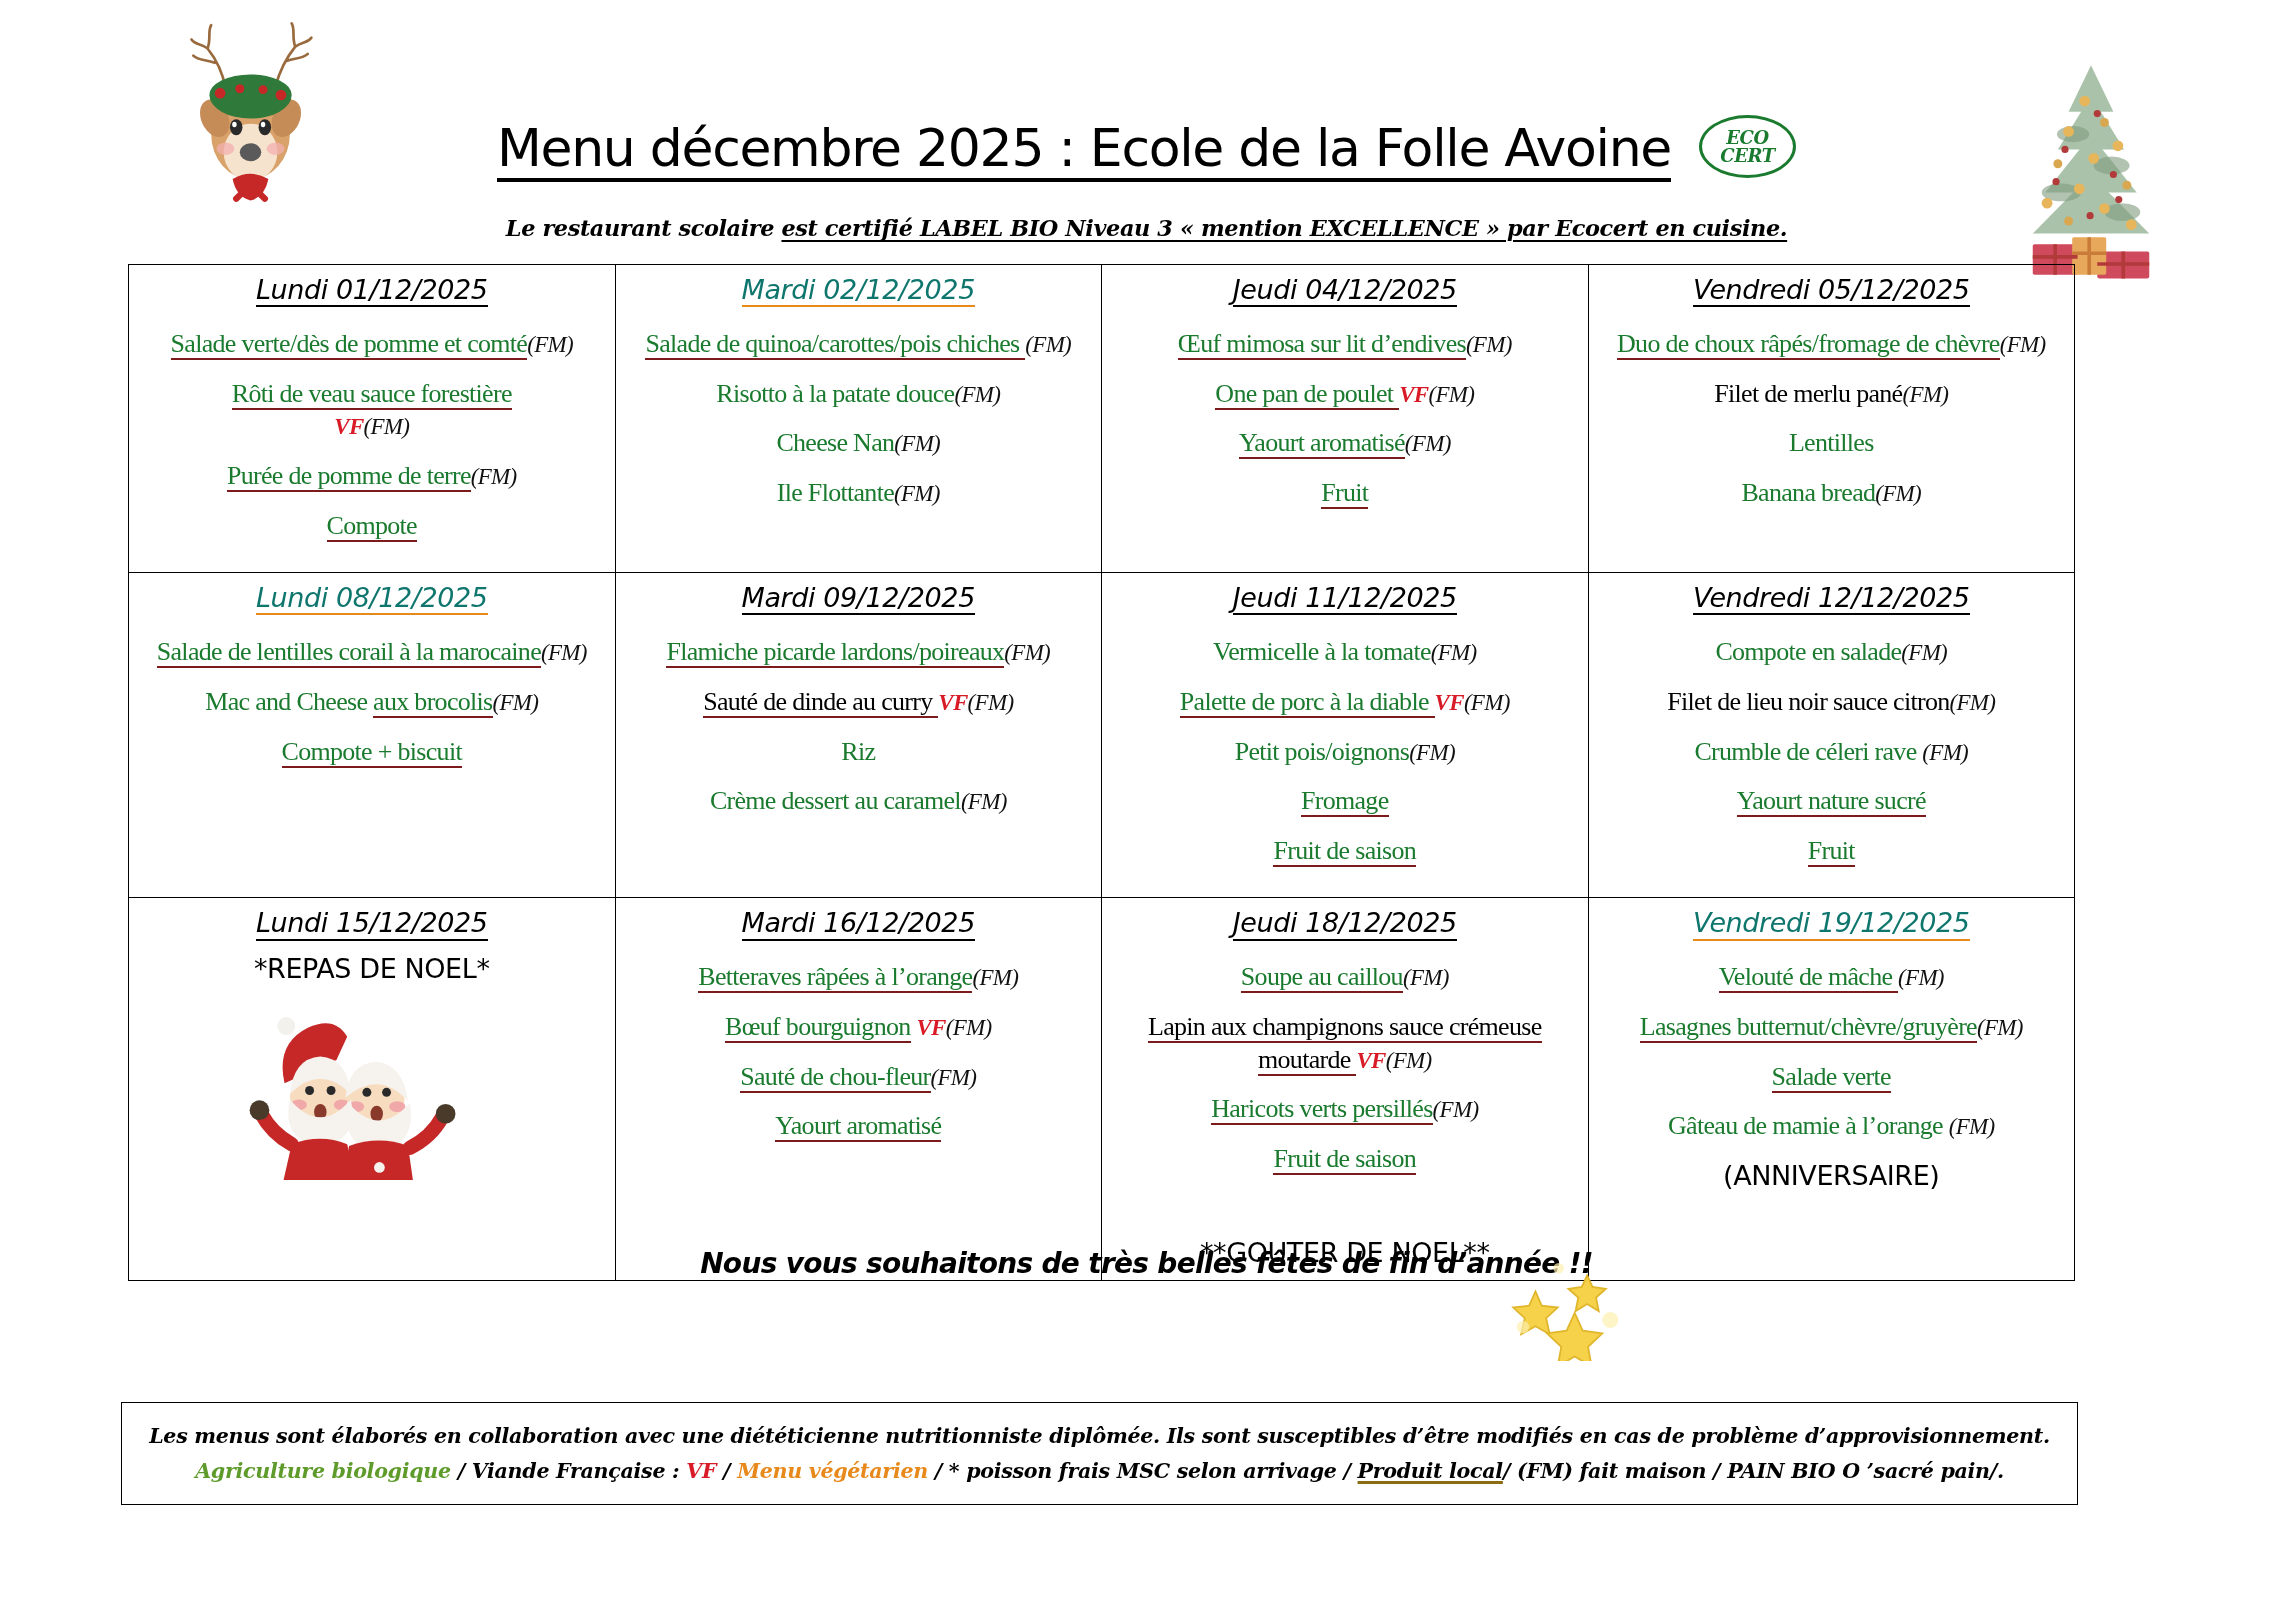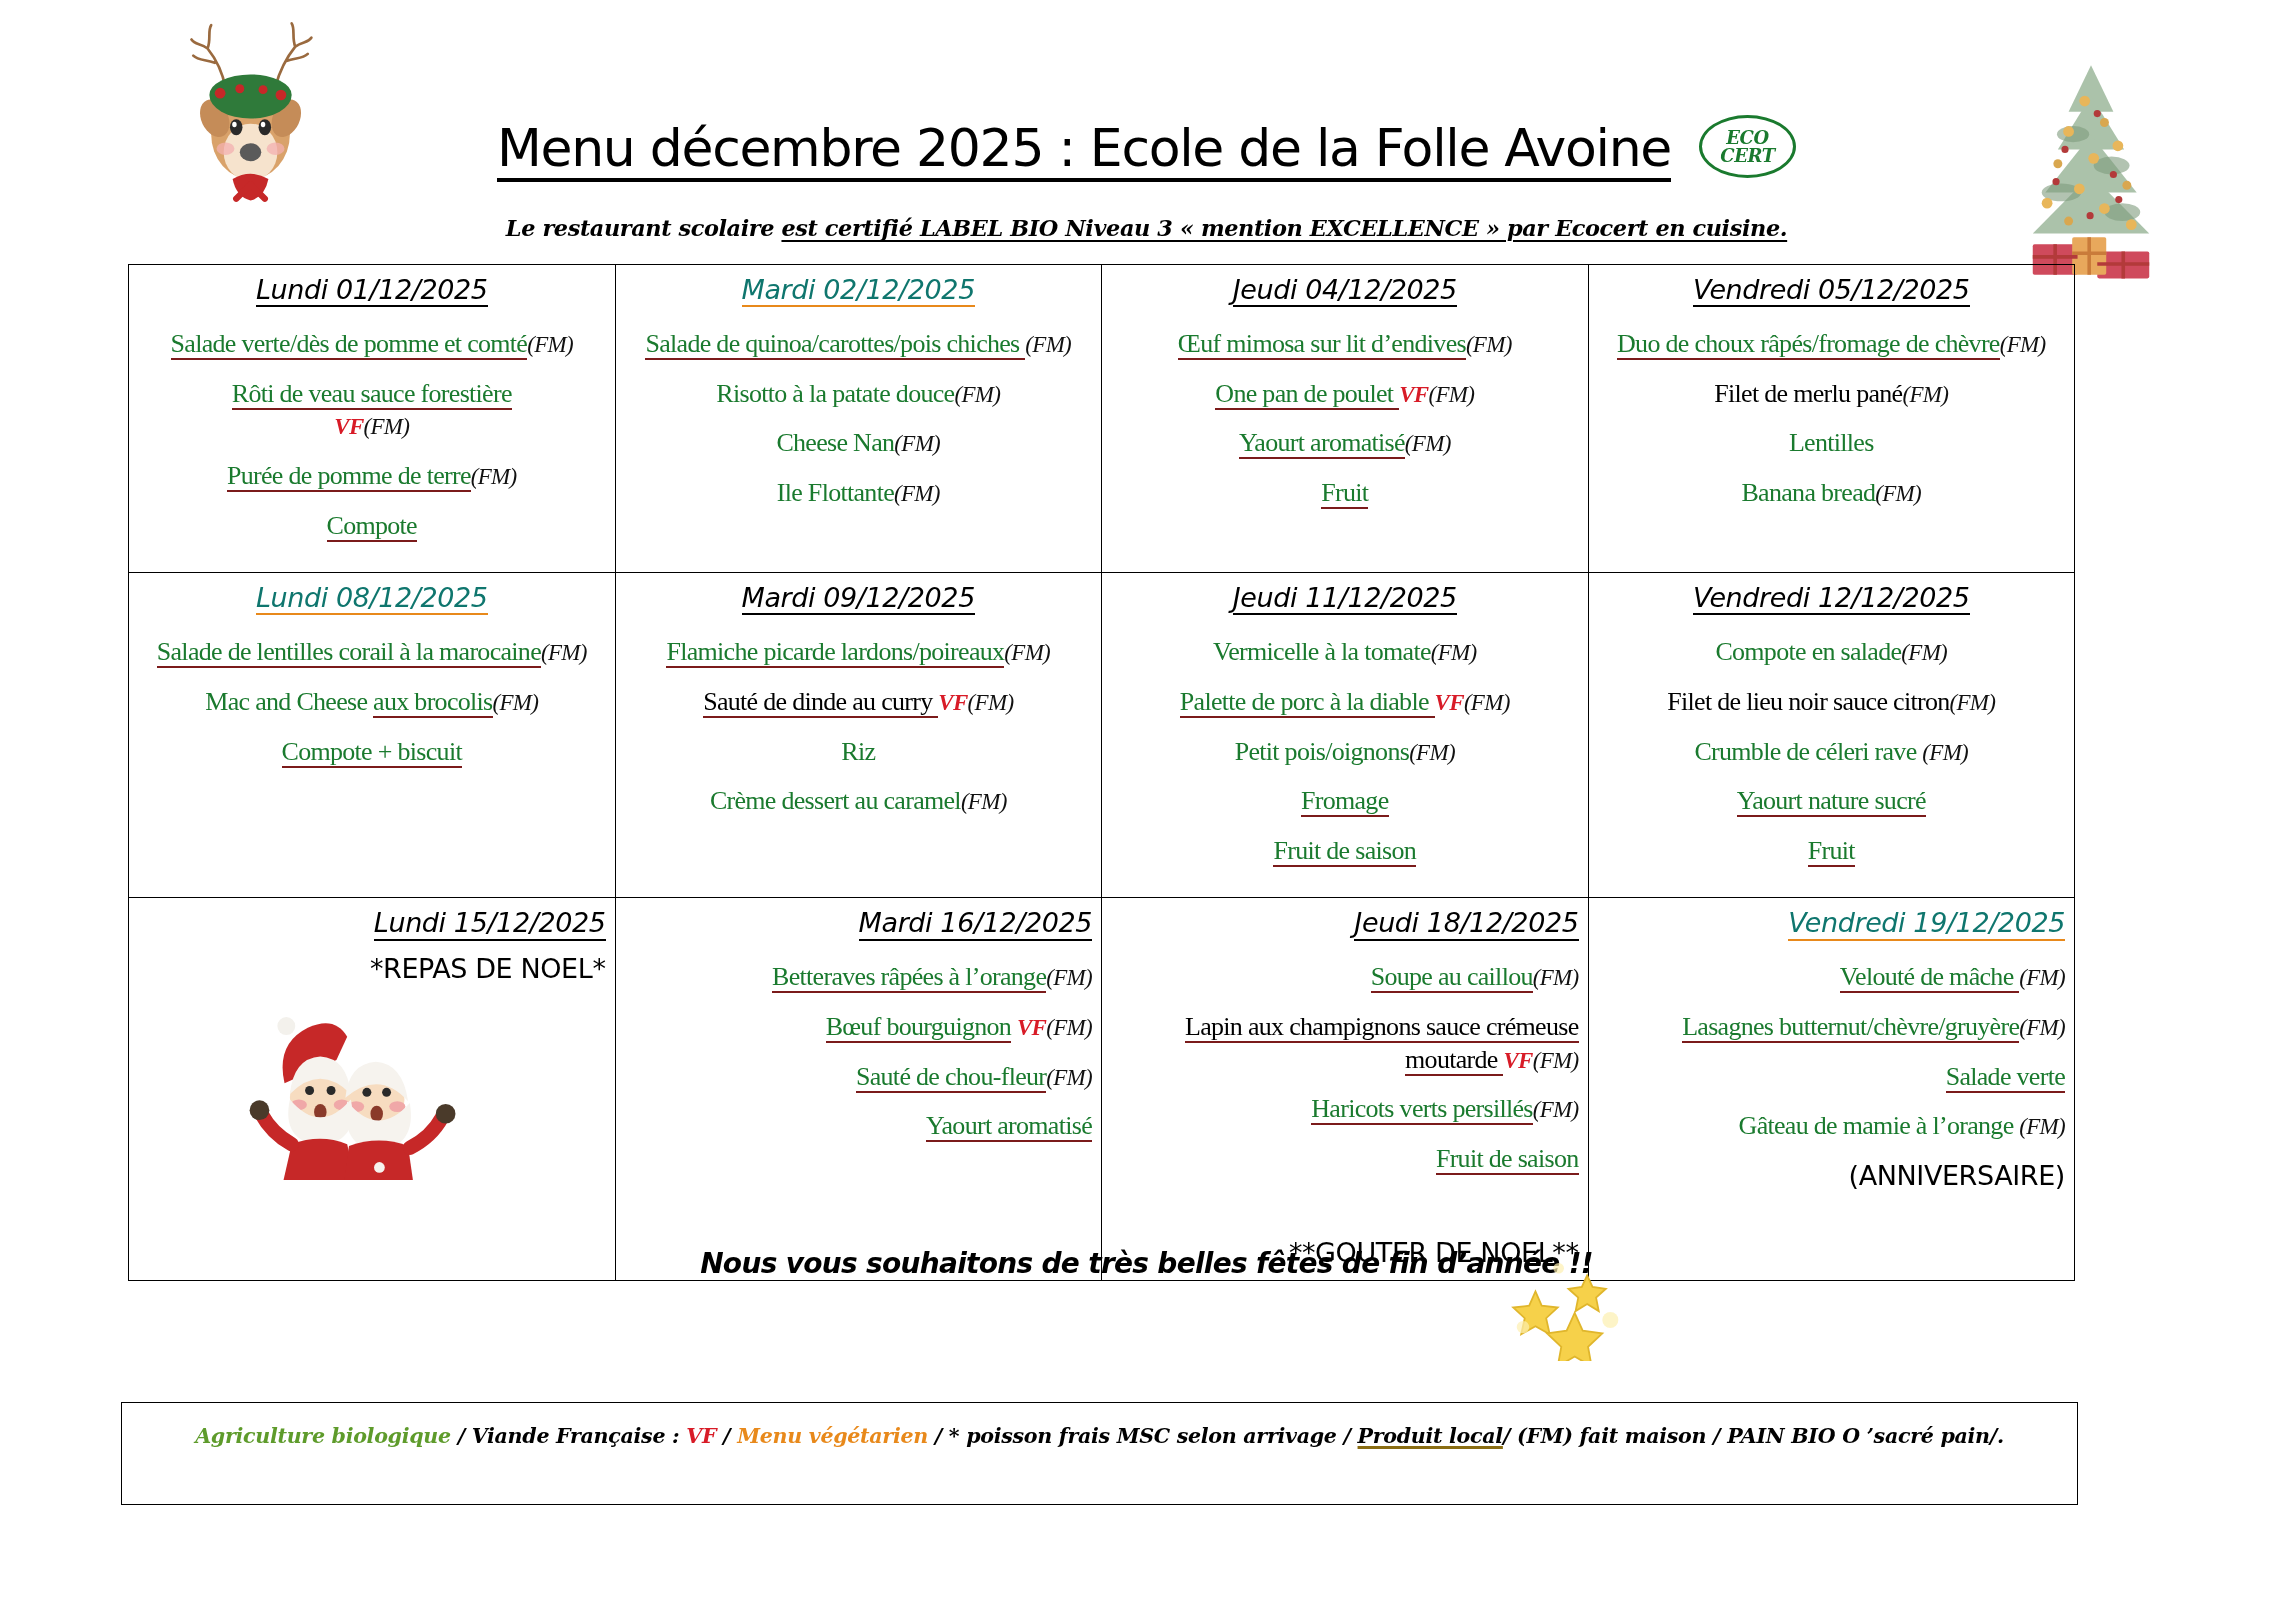--- a/index.html
+++ b/index.html
@@ -67,21 +67,21 @@
     padding-left:39px;
   }
   #menu-table td {
     border:1.8px solid #000;
     vertical-align:top;
     padding:9px 9px 12.5px 9px;
     text-align:center;
   }
   #menu-table tr.r1 td { height:304px; }
   #menu-table tr.r2 td { height:318px; }
-  #menu-table tr.r3 td { height:358px;text-align:right; }
+  #menu-table tr.r3 td { height:358px; }
 
   .day-date {
     font-family:"DejaVu Sans", sans-serif;
     font-style:italic; font-size:27px; color:#000;
     display:inline-block;
     border-bottom:2.7px solid #000;
     line-height:1.16; margin-bottom:3.6px;
     letter-spacing:-0.4px;
   }
   .day-date.veg { color:#0f766e; border-bottom-color:#E8891B; }
@@ -372,15 +372,16 @@
     <path d="M78 66 l9 20 l22 3 l-16 15 l4 22 l-19 -11 l-19 11 l4 -22 l-16 -15 l22 -3 z"></path>
   </g>
   <g fill="#fdf0b0" opacity="0.7">
     <circle cx="118" cy="74" r="9"></circle>
       <circle cx="20" cy="82" r="7"></circle>
       <circle cx="60" cy="16" r="6"></circle>
   </g>
 </svg>
 
 <div id="footer-box">
+  <div>Les menus sont élaborés en collaboration avec une diététicienne nutritionniste diplômée. Ils sont susceptibles d’être modifiés en cas de problème d’approvisionnement.</div>
   <div><span class="lg-bio">Agriculture biologique</span><span> / Viande Française : </span><span class="lg-vf">VF</span><span> / </span><span class="lg-veg">Menu végétarien</span><span> / * poisson frais MSC selon arrivage / </span><span class="lg-loc">Produit local</span><span>/ (FM) fait maison / PAIN BIO O ’sacré pain/.</span></div>
 </div>
 
 
 </body></html>

